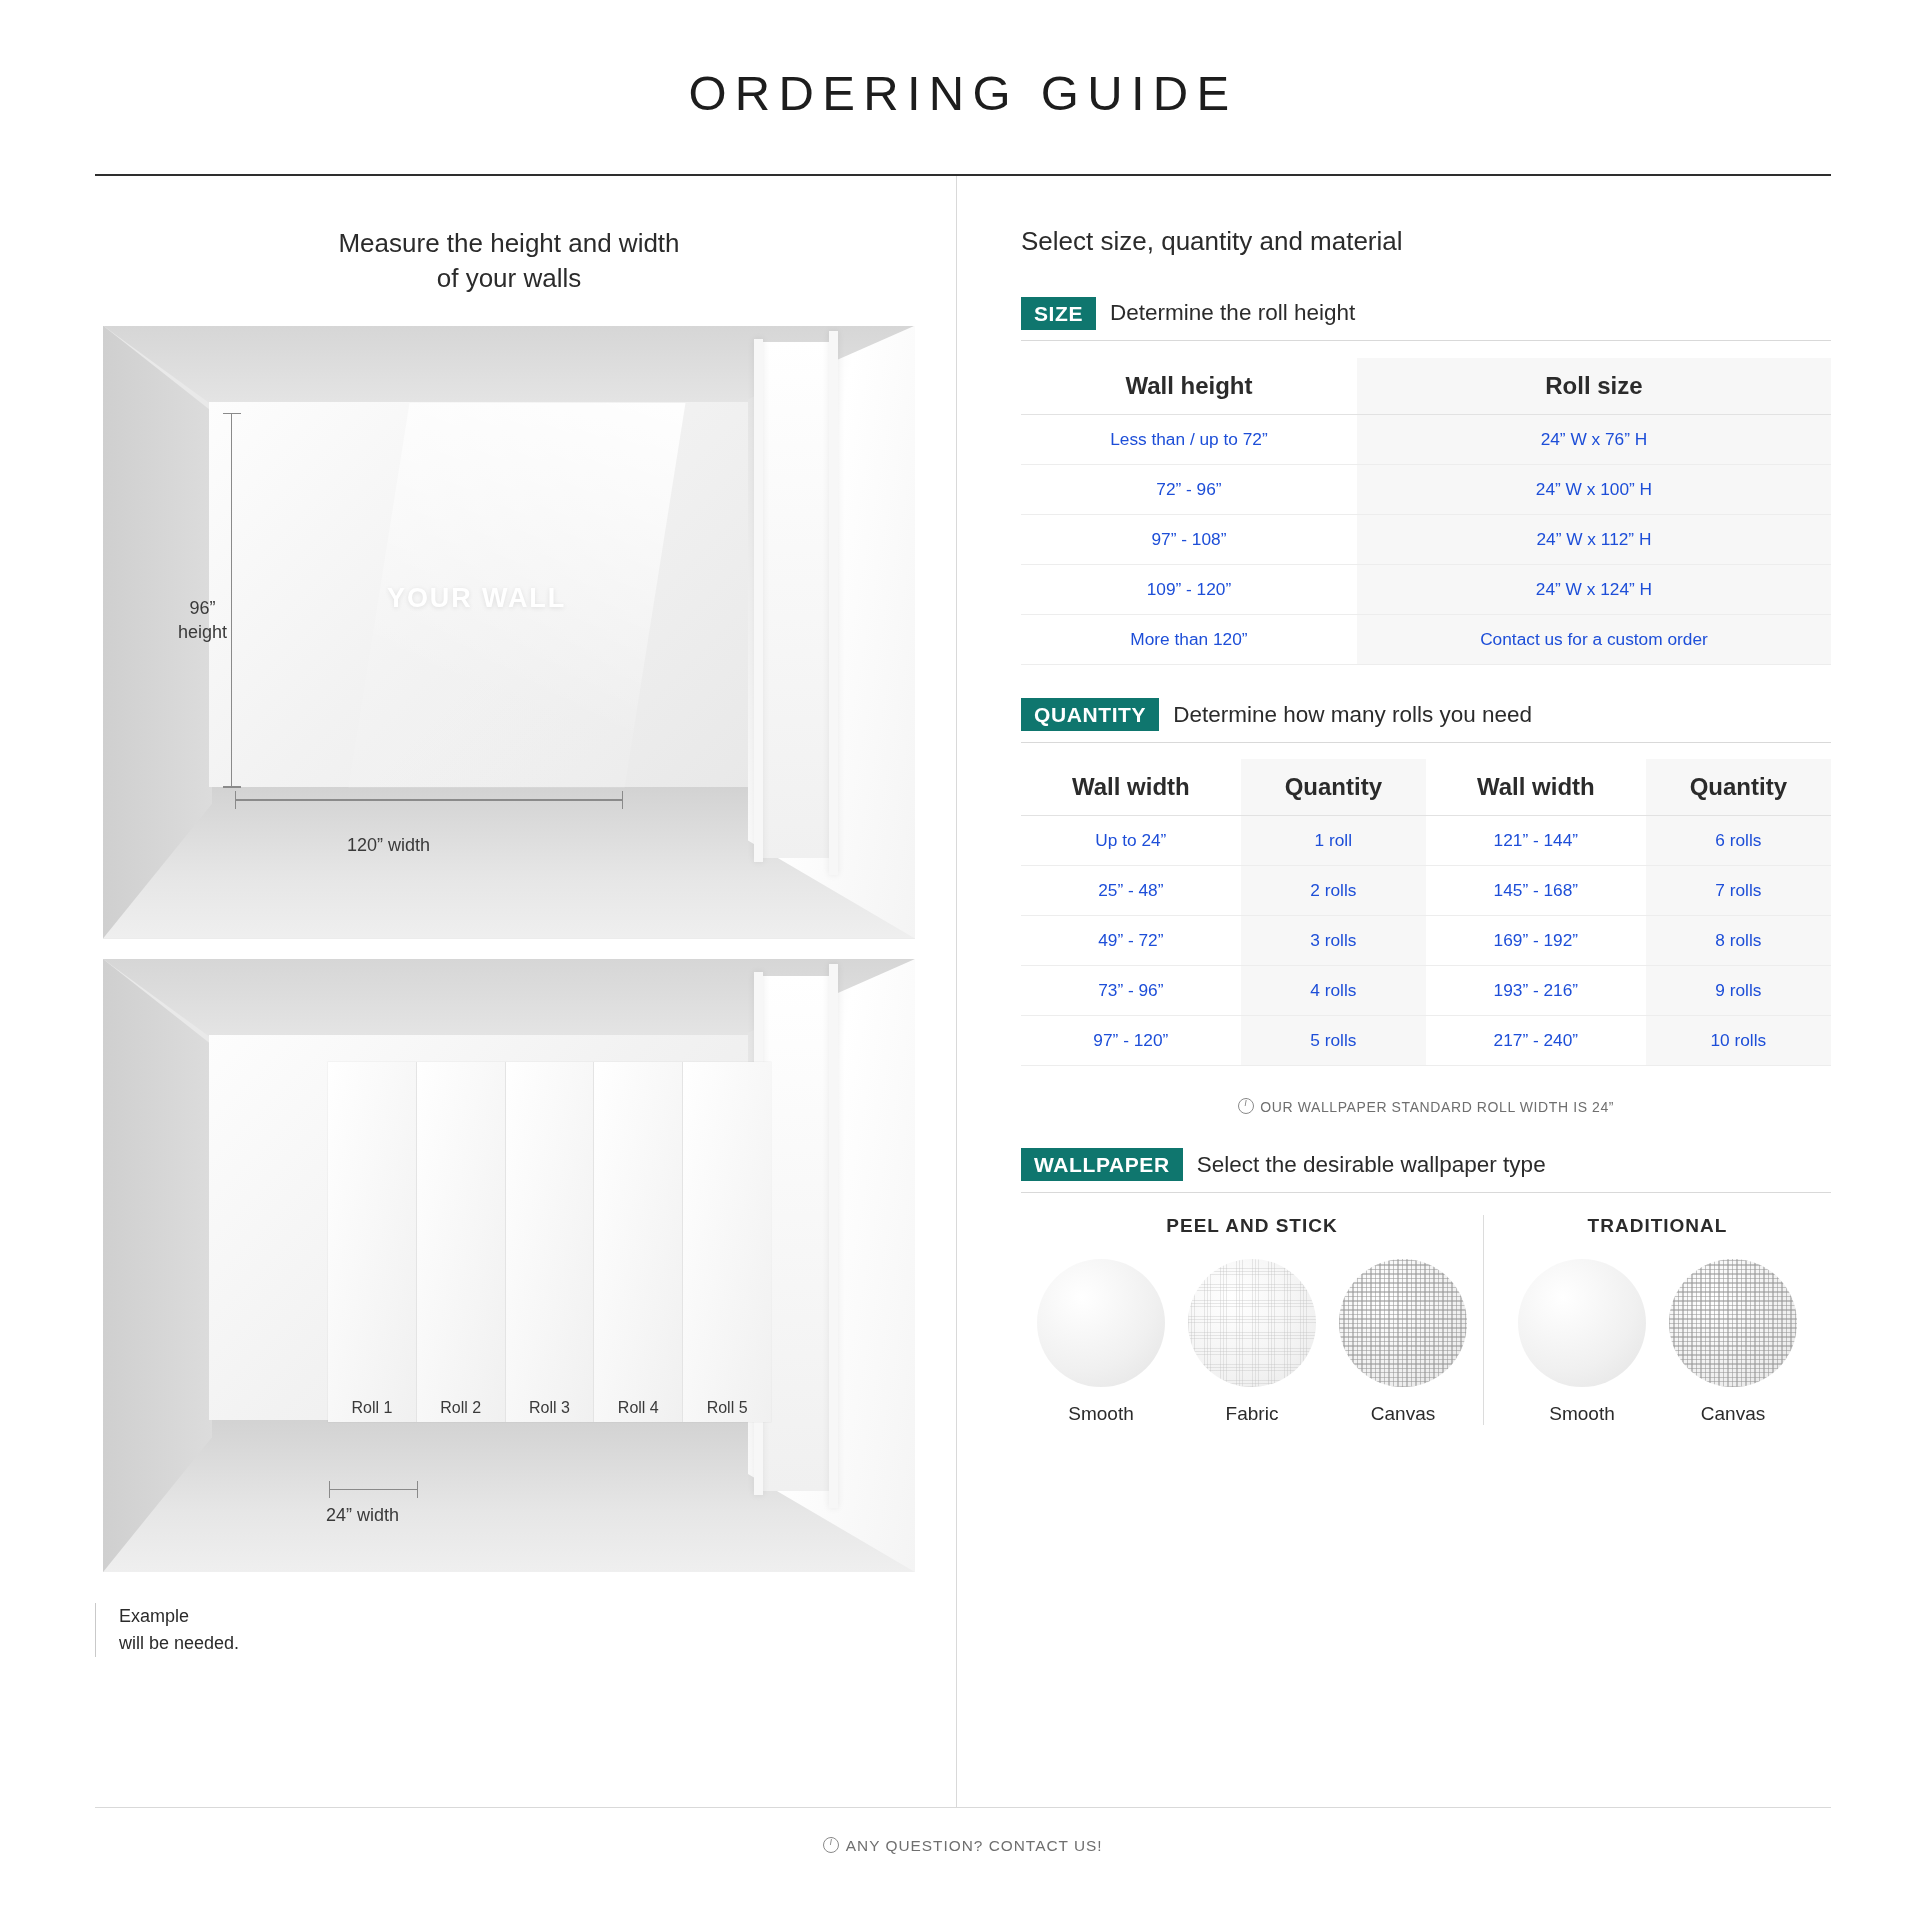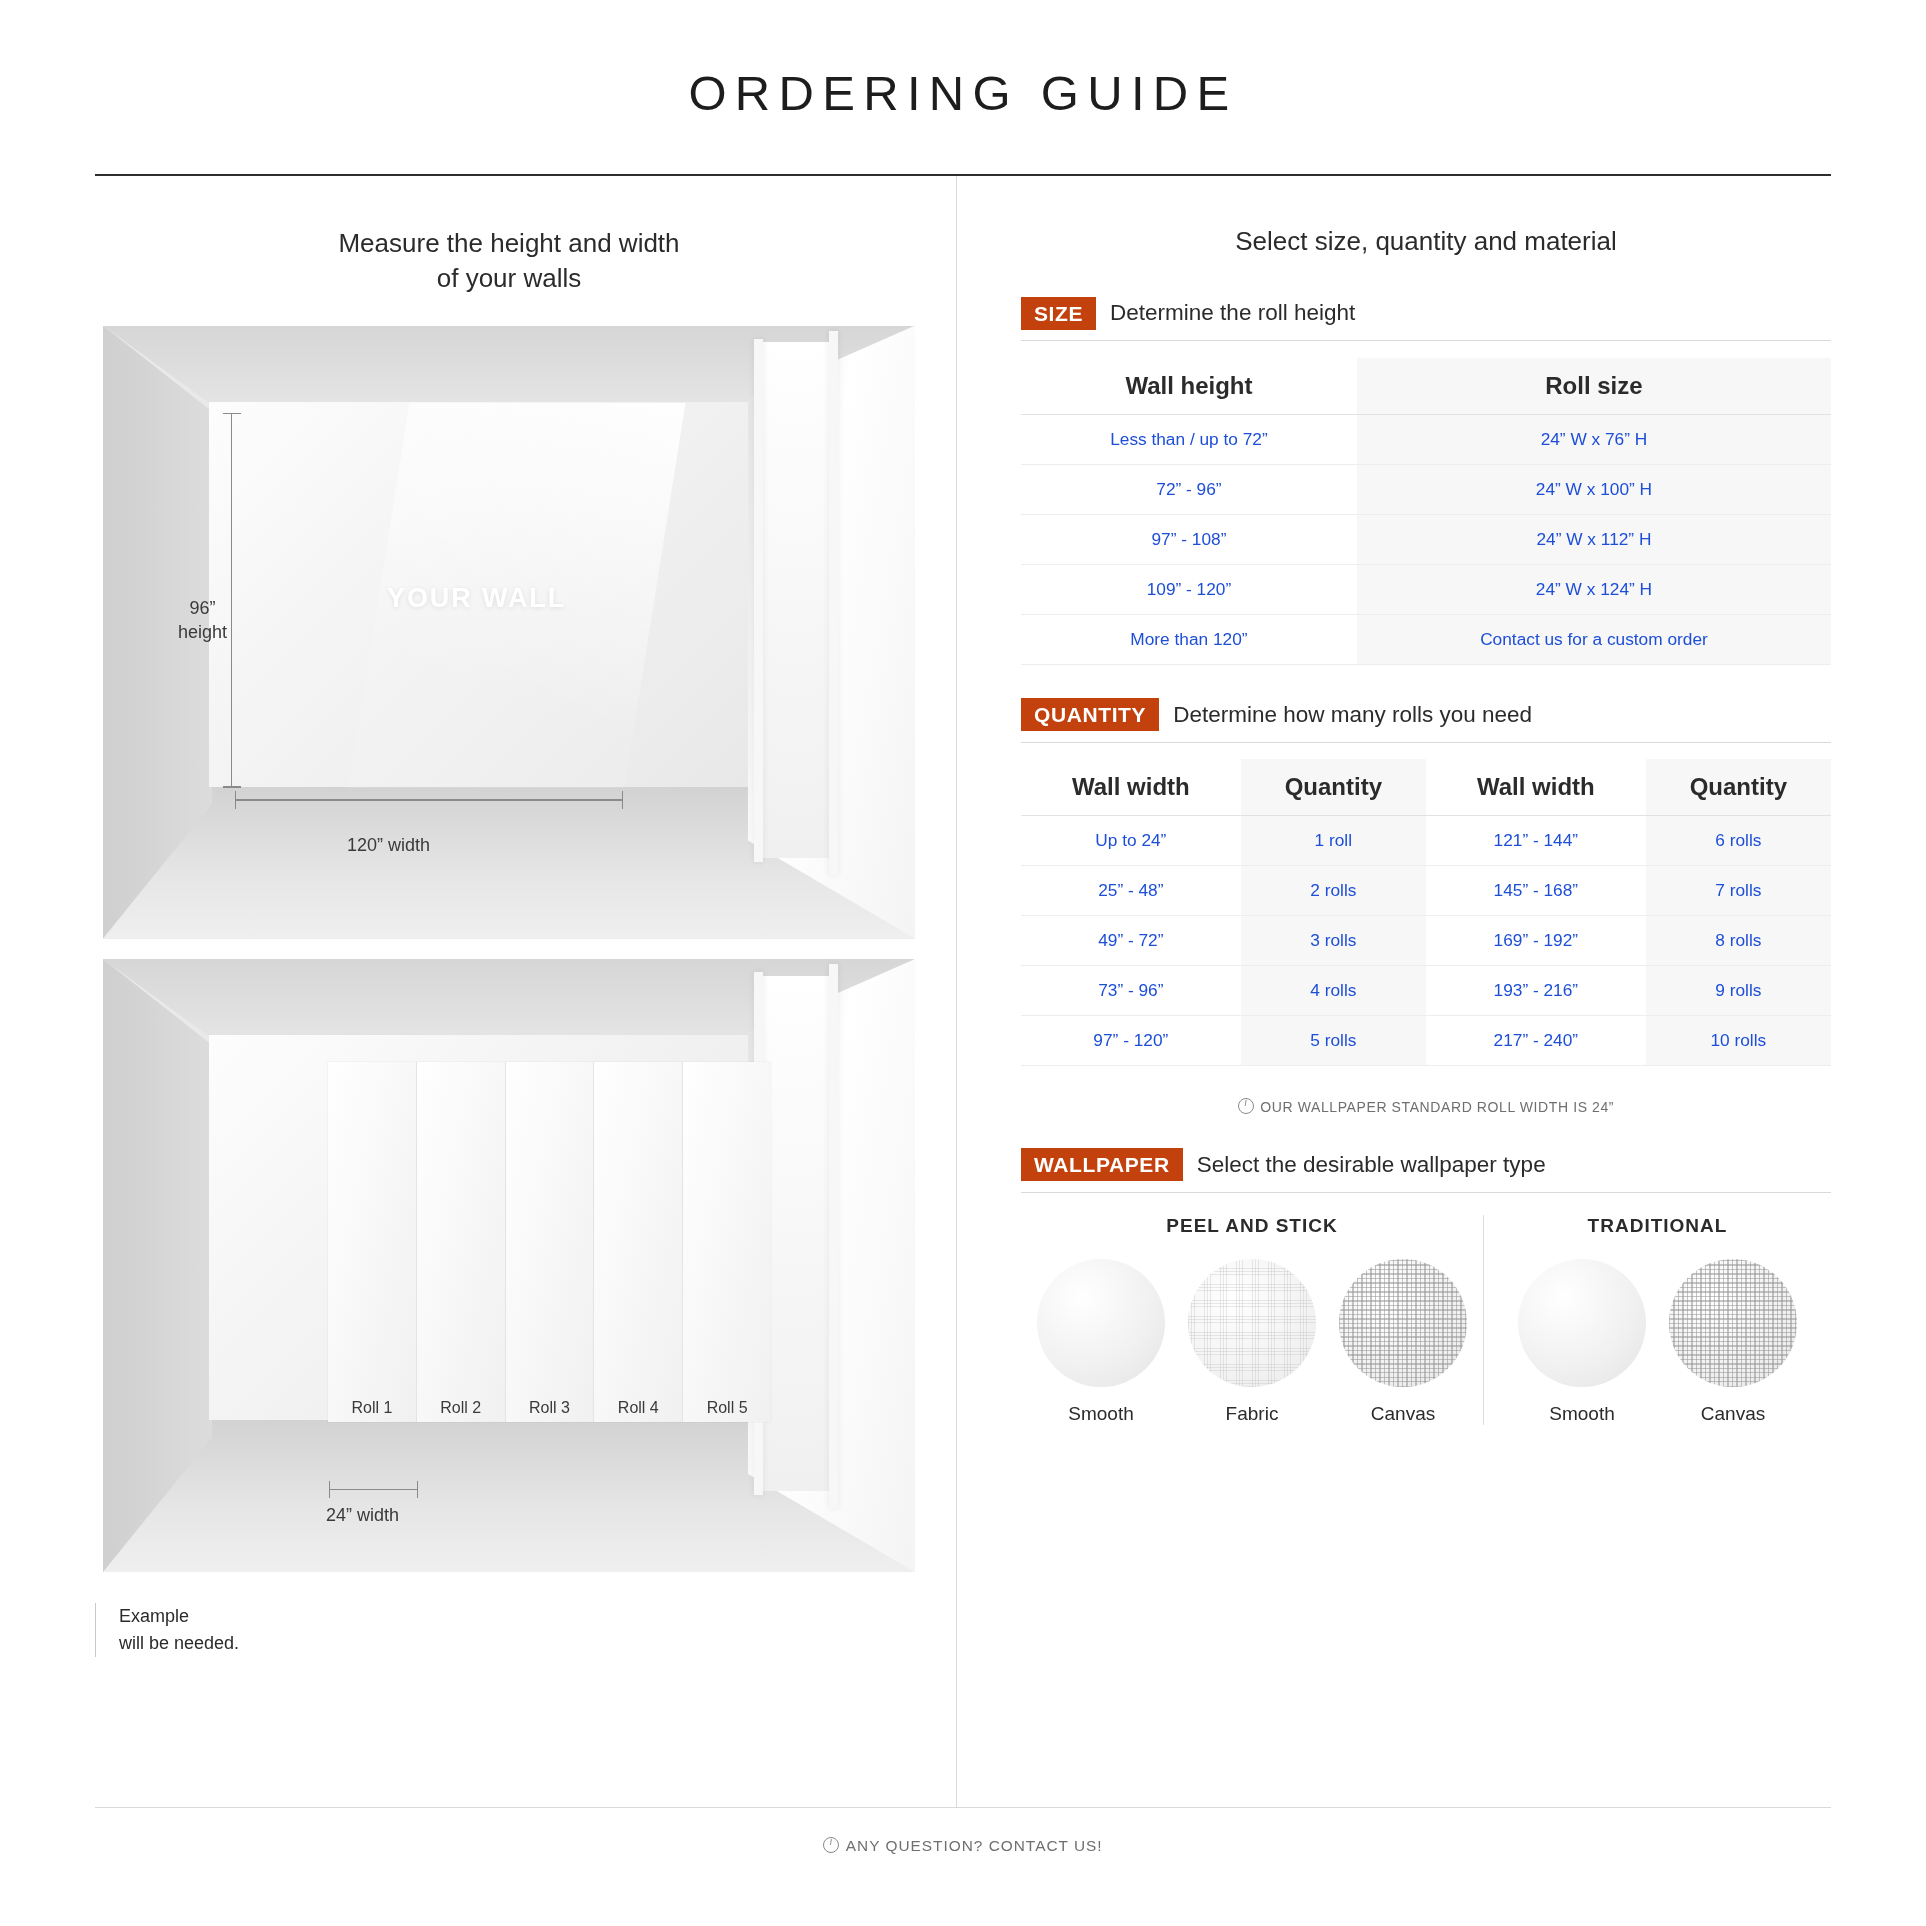--- a/index.html
+++ b/index.html
@@ -58,21 +58,21 @@
     font-weight: 400;
     color: #2b2b2b;
     text-align: center;
     line-height: 1.35;
     margin: 0 0 29.5px 0;
   }
   .col-heading-right {
     font-size: 26px;
     font-weight: 400;
     color: #2b2b2b;
-    text-align: center;
+    text-align: left;
     margin: 0 0 40px 0;
   }
 
   
   .room {
     position: relative;
     width: 812px;
     height: 613px;
     margin: 0 auto;
     overflow: hidden;
@@ -235,21 +235,21 @@
   
   .section { margin-bottom: 33px; }
   .section-head {
     display: flex;
     align-items: center;
     gap: 14px;
     border-bottom: 1.3px solid #d9d9d9;
     padding-bottom: 10.3px;
   }
   .tag {
-    background: #c2410c;
+    background: #0f766e;
     color: #ffffff;
     font-size: 21px;
     font-weight: 700;
     letter-spacing: 0.6px;
     padding: 5.8px 13px 6.4px 13px;
     line-height: 1;
   }
   .section-sub {
     font-size: 22.5px;
     color: #2b2b2b;

